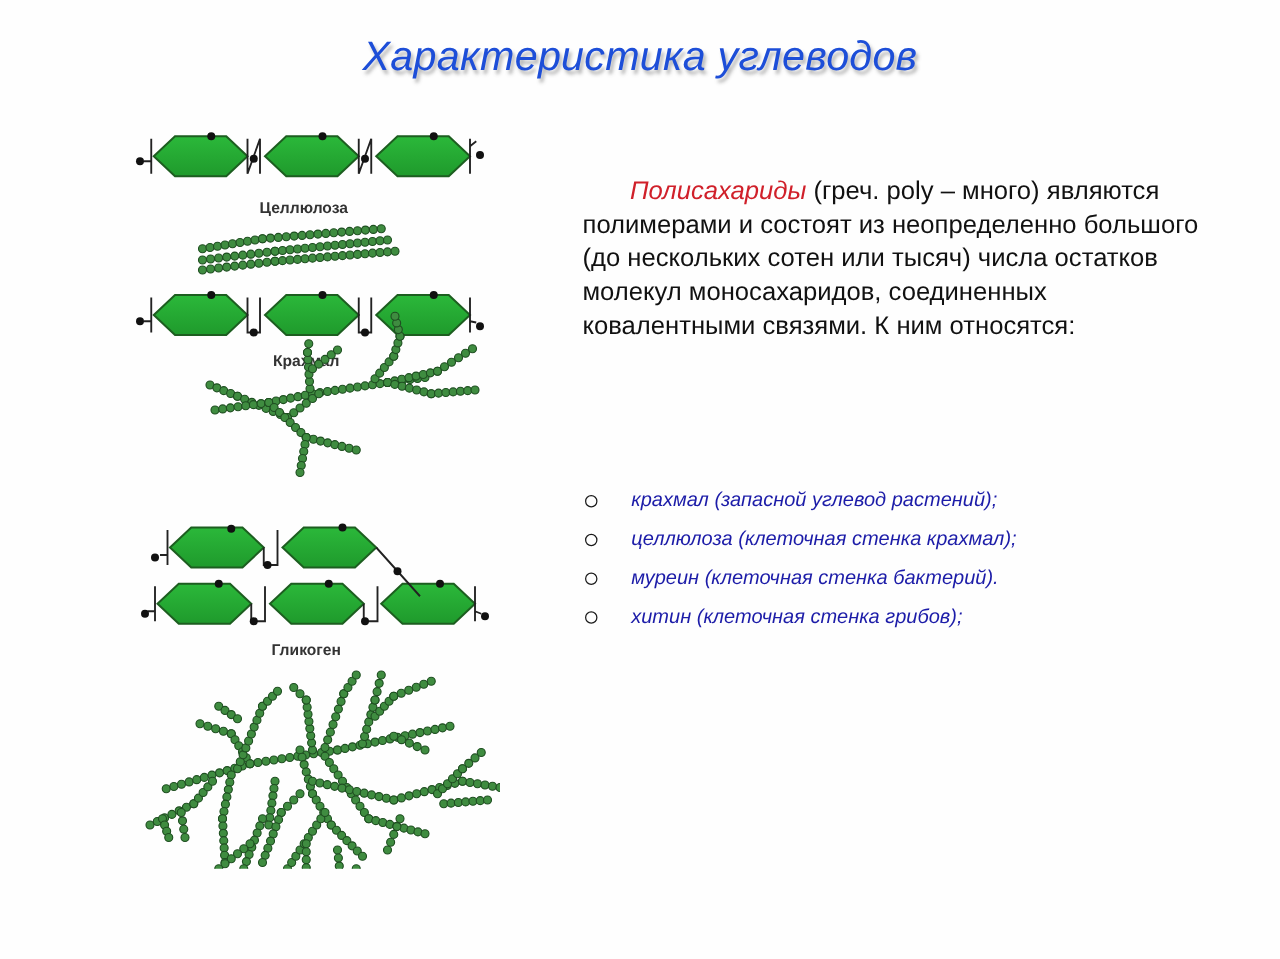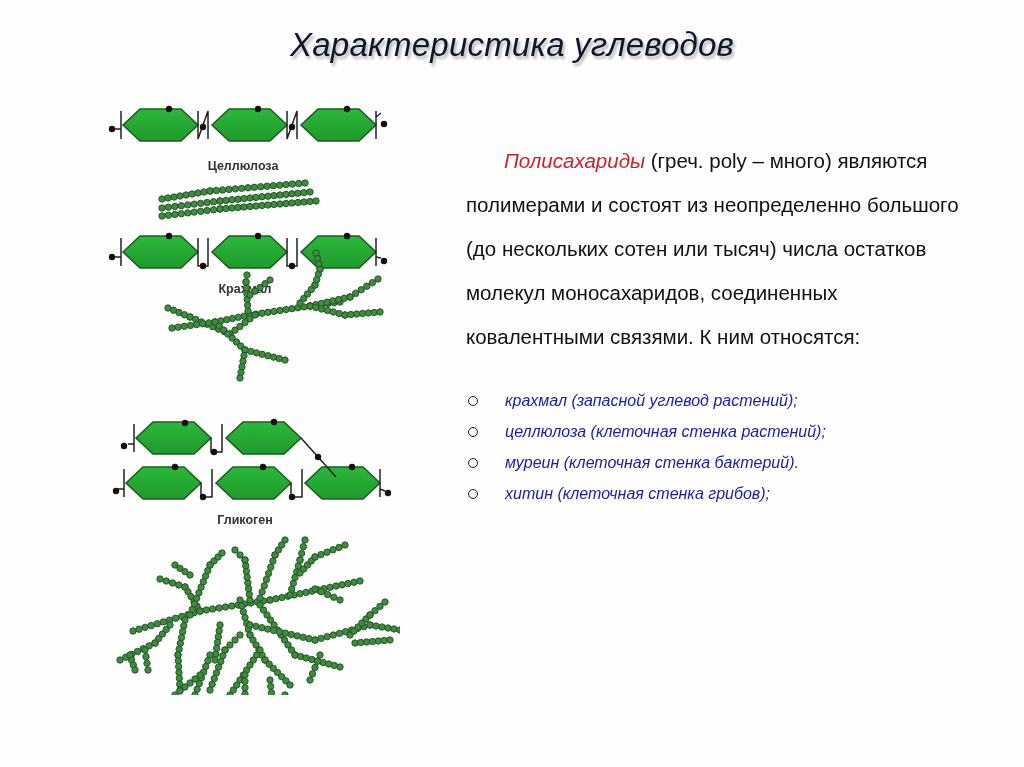--- a/index.html
+++ b/index.html
@@ -1,21 +1,21 @@
 <!DOCTYPE html>
 <html><head>
 <meta charset="utf-8">
 <style>
   html, body { margin:0; padding:0; }
   body { width:1024px; height:767px; background:#ffffff; position:relative; overflow:hidden; font-family:"Liberation Sans", sans-serif; }
   .slide { position:absolute; left:0; top:0; width:1024px; height:767px; background:#fefefe; }
-  .title { position:absolute; left:0; width:1024px; top:26px; text-align:center; font-family:"Liberation Sans", sans-serif; font-style:italic; font-size:33px; color:#0f172a; text-shadow:2px 3px 3px rgba(90,90,90,0.45); letter-spacing:0.2px; }
+  .title { position:absolute; left:0; width:1024px; top:26px; text-align:center; font-family:"Liberation Sans", sans-serif; font-style:italic; font-size:33px; color:#1d4ed8; text-shadow:2px 3px 3px rgba(90,90,90,0.45); letter-spacing:0.2px; }
   .diagram { position:absolute; left:100px; top:95px; width:300px; height:600px; }
   .lbl { font-family:"Liberation Sans", sans-serif; font-size:12.5px; font-weight:bold; fill:#333; }
-  .para { position:absolute; left:466px; top:139px; width:500px; font-size:20.5px; line-height:44px; color:#111; }
+  .para { position:absolute; left:466px; top:139px; width:500px; font-size:20.5px; line-height:27px; color:#111; }
   .para .indent { display:inline-block; width:38px; }
   .para .term { color:#d0202a; font-style:italic; }
   .list { position:absolute; left:466px; top:385px; width:520px; margin:0; padding:0; list-style:none; font-size:16px; line-height:31px; }
   .list li { position:relative; padding-left:39px; color:#1c1ca8; font-style:italic; }
   .list li .bullet { position:absolute; left:2px; top:11px; width:8px; height:8px; border:1.6px solid #1a1a1a; border-radius:50%; }
 </style>
 </head>
 <body>
 
 <div class="slide">
@@ -614,17 +614,17 @@
         <circle cx="175" cy="630" r="3.2" fill="#3f8c40" stroke="#1f4f21" stroke-width="0.9"></circle>
       </g>
   </svg>
 
   <div class="para">
     <span class="indent"></span><span class="term">Полисахариды</span><span> (греч. poly – много) являются полимерами и состоят из неопределенно большого (до нескольких сотен или тысяч) числа остатков молекул моносахаридов, соединенных ковалентными связями. К ним относятся:</span>
   </div>
 
   <ul class="list">
     <li><span class="bullet"></span><span>крахмал (запасной углевод растений);</span></li>
-    <li><span class="bullet"></span><span>целлюлоза (клеточная стенка растений);</span></li>
+    <li><span class="bullet"></span><span>целлюлоза (клеточная стенка крахмал);</span></li>
     <li><span class="bullet"></span><span>муреин (клеточная стенка бактерий).</span></li>
     <li><span class="bullet"></span><span>хитин (клеточная стенка грибов);</span></li>
   </ul>
 </div>
 
 </body></html>

